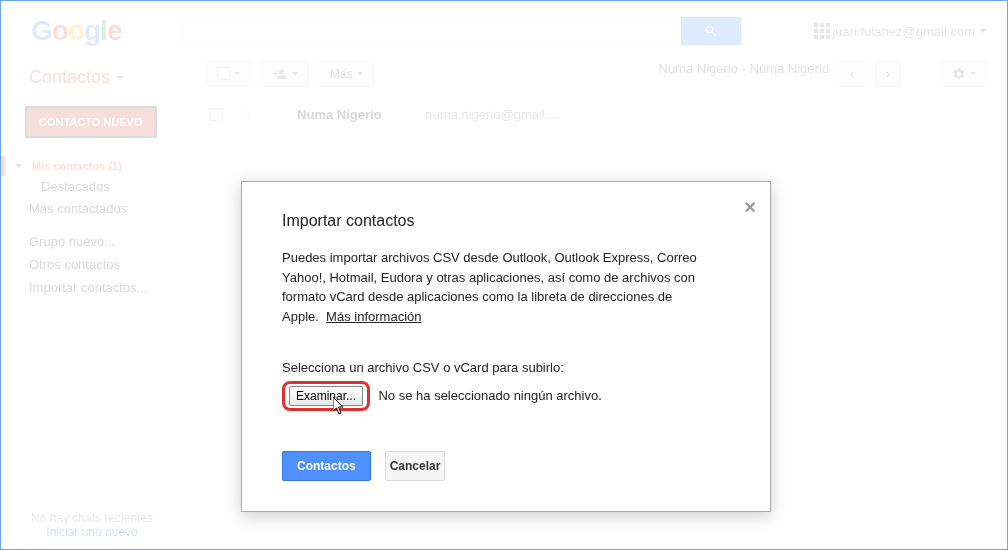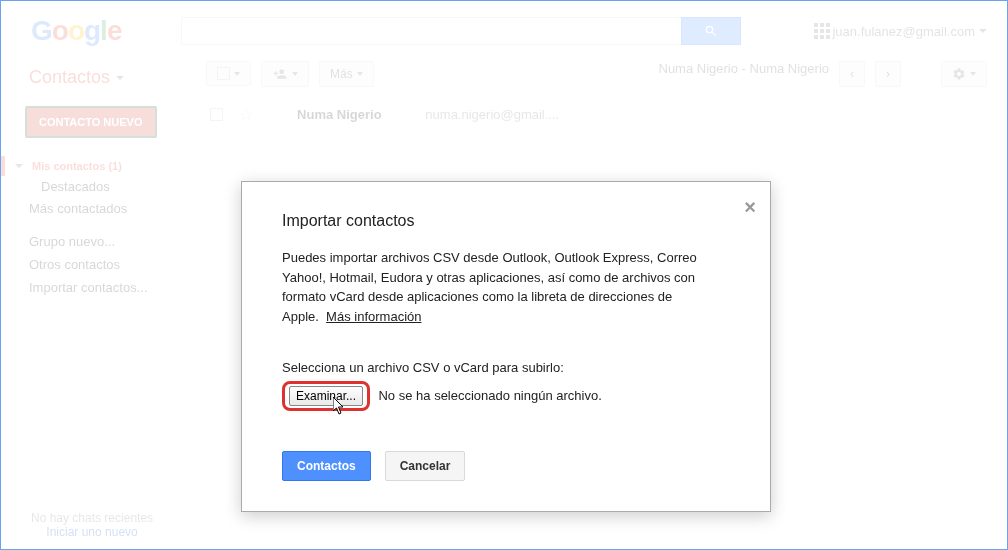--- a/index.html
+++ b/index.html
@@ -45,21 +45,21 @@
   .dlg-title { font-size:16px; color:#222; margin-bottom:18px;}
   .dlg-body { font-size:13px; color:#222; line-height:1.5; margin-bottom:34px;}
   .dlg-body .more { text-decoration:underline; color:#222; cursor:pointer;}
   .dlg-select { font-size:13px; color:#222; margin-bottom:6px;}
   .examine-wrap { display:inline-block; border:3px solid #e03131; border-radius:8px; padding:2px 4px;}
   .examine-btn { font-size:12px; padding:2px 6px; font-family:inherit; background:linear-gradient(#fdfdfd,#e9e9e9); border:1px solid #888; border-radius:2px;}
   .cursor-arrow { position:absolute; left:332px; top:396px; z-index:101; }
   .nofile { font-size:13px; color:#222; margin-left:4px;}
   .dlg-actions { margin-top:40px; display:flex; gap:14px;}
   .btn-primary { background:#4d90fe; border:1px solid #3079ed; color:#fff; font-size:12px; font-weight:bold; padding:7px 14px; border-radius:2px;}
-  .btn-cancel { background:#f5f5f5; border:1px solid #d9d9d9; color:#333; font-size:12px; font-weight:bold; padding:7px 14px; border-radius:2px;}
+  .btn-cancel { background:#f5f5f5; border:1px solid #d9d9d9; color:#333; font-size:12px; font-weight:bold; padding:7px 4px; border-radius:2px;}
   .gear { width:14px;height:14px; }
   .tri { width:0;height:0;border-left:3px solid transparent;border-right:3px solid transparent;border-top:4px solid #777;}
 </style>
 </head>
 <body>
 
 <div class="header">
   <div class="logo">
     <span class="B">G</span>
       <span class="R">o</span>

